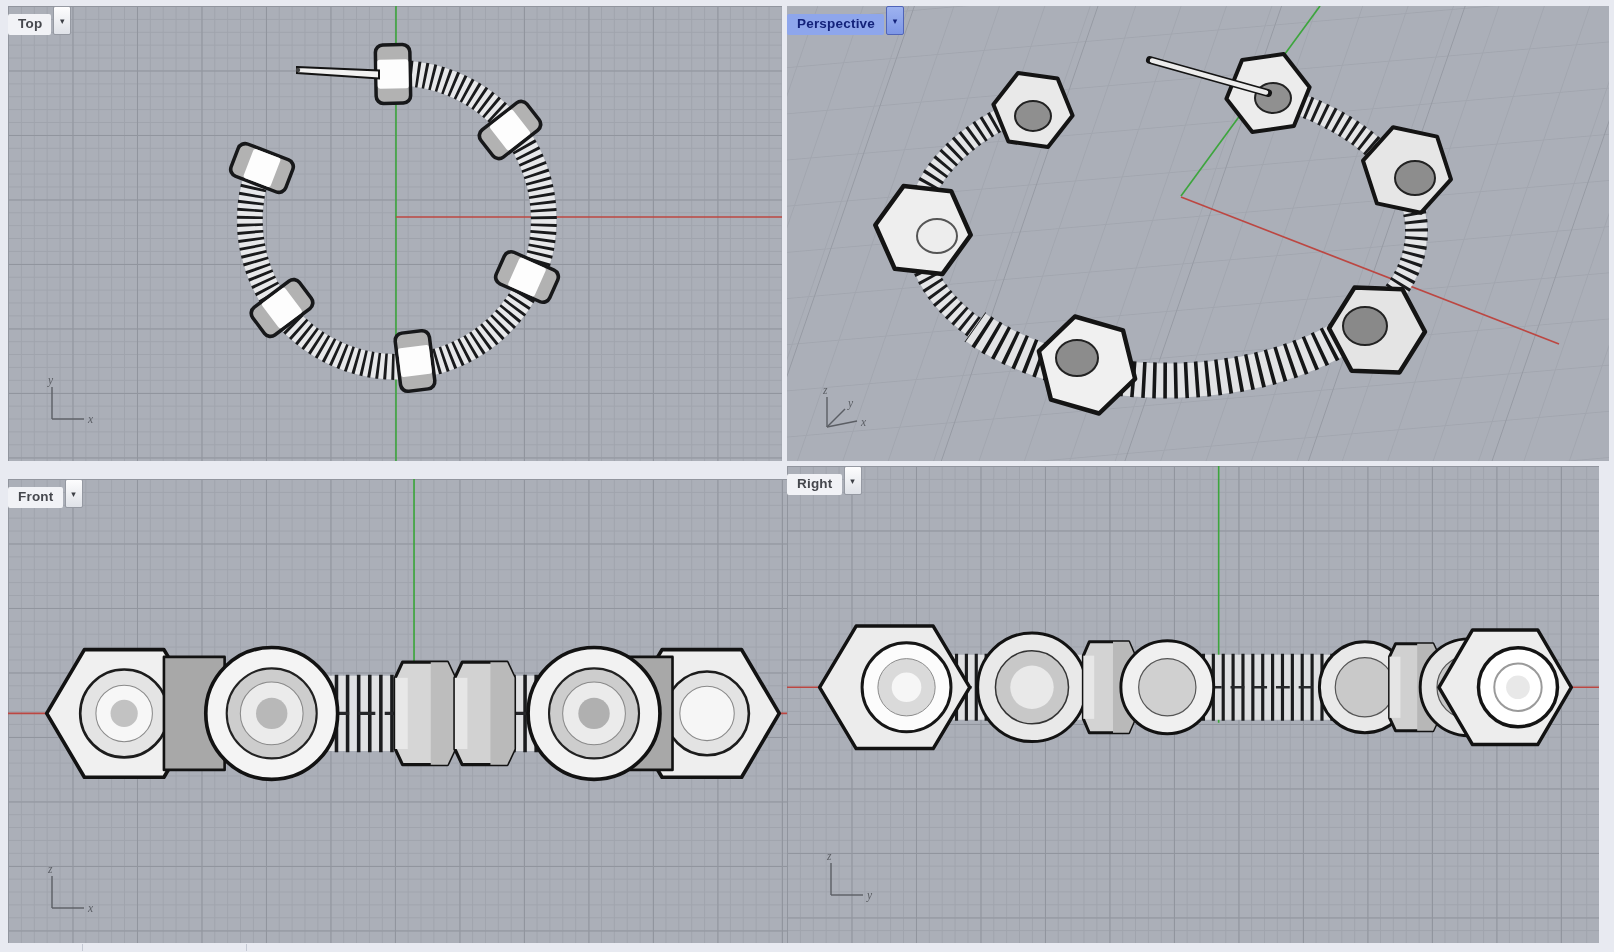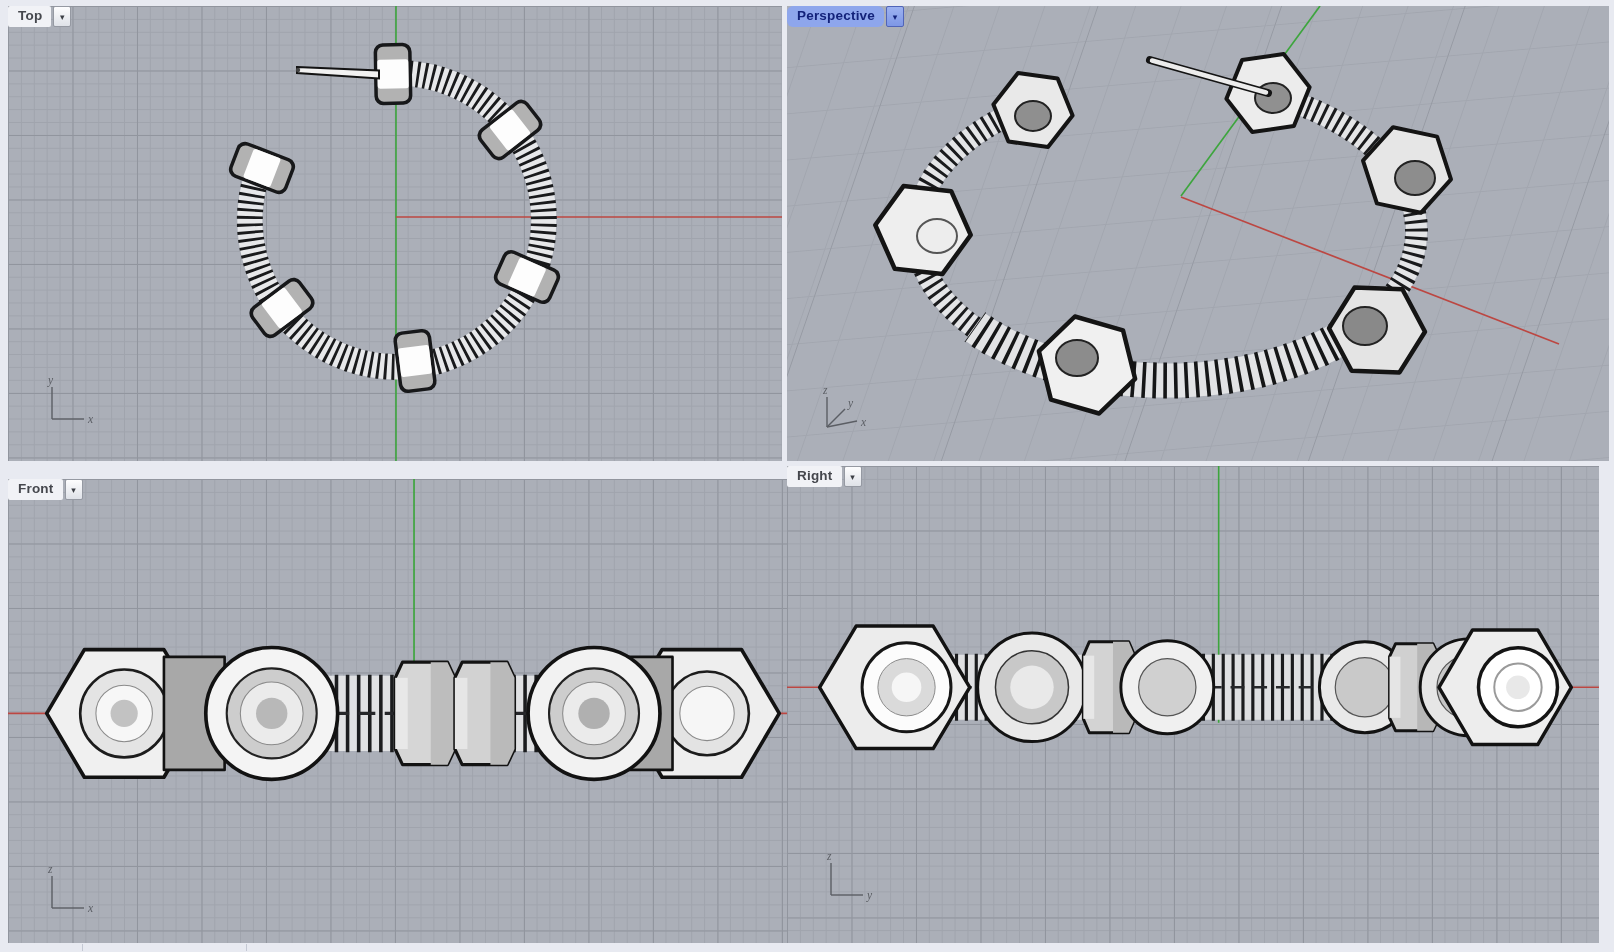--- a/index.html
+++ b/index.html
@@ -37,28 +37,28 @@
     opacity:.8;
   }
 
   .scene { position:absolute; inset:0; }
 
   
   .vp-tab { position:absolute; top:0; left:0; display:flex; align-items:stretch; z-index:5; }
   .tab-label {
     padding:2px 9px 4px 10px; font-size:13.5px; font-weight:700;
     background:var(--tab_inactive_bg,#f1f2f6); color:var(--tab_inactive_text,#45474d);
-    border-radius:2px; letter-spacing:.2px; cursor:default;
+    border-radius:2px; letter-spacing:.2px; cursor:default;margin-top:8px;
   }
   .tab-arrow {
     margin-left:2px; width:16px; display:flex; align-items:center; justify-content:center;
     font-size:9px; color:#3c3f45; border:1px solid #9599a2; border-radius:2px;
     background:linear-gradient(#fdfdfe,#dfe2e8);
   }
-  .vp-tab.active .tab-label { background:var(--tab_active_bg,#8ea6ec); color:var(--tab_active_text,#13227a);border-radius:6px; }
+  .vp-tab.active .tab-label { background:var(--tab_active_bg,#8ea6ec); color:var(--tab_active_text,#13227a); }
   .vp-tab.active .tab-arrow { background:linear-gradient(#9db2f0,#7e97e6); border-color:#5064b8; color:#13227a; }
 
   
   .axis-mini { position:absolute; width:64px; height:64px; z-index:4; }
   .axis-mini line { stroke:var(--axis_gizmo,#5b5e64); stroke-width:1.4; }
   .axis-mini text { fill:var(--axis_gizmo,#5b5e64); font-size:11.5px; font-style:italic; font-family:"Liberation Serif", serif; }
   #vp-top   .axis-mini { left:30px; bottom:22px; }
   #vp-persp .axis-mini { left:26px; bottom:16px; }
   #vp-front .axis-mini { left:30px; bottom:28px; }
   #vp-right .axis-mini { left:30px; bottom:28px; }

